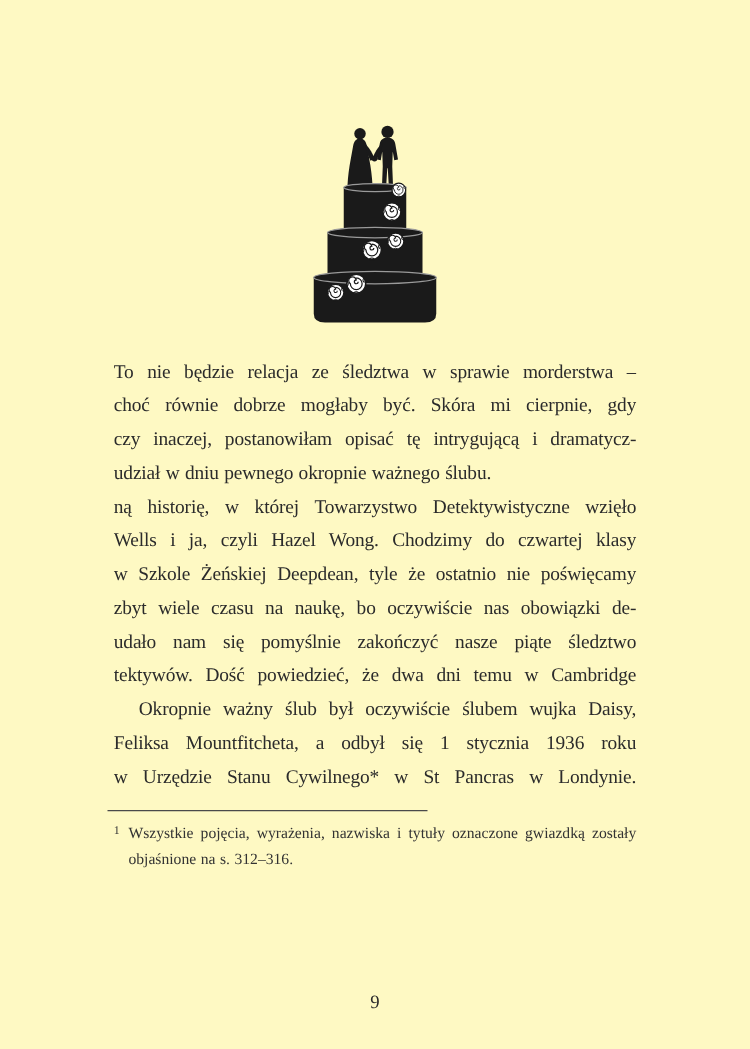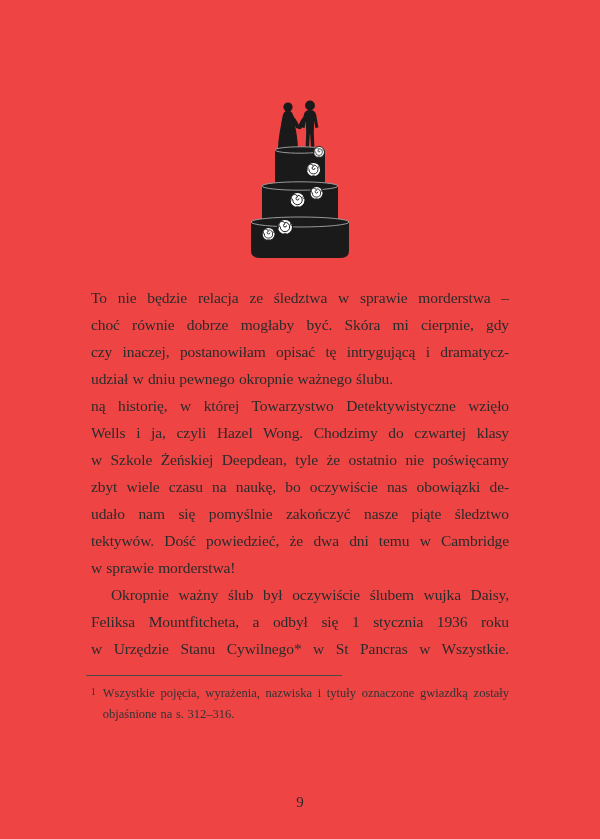--- a/index.html
+++ b/index.html
@@ -1,21 +1,21 @@
 <!DOCTYPE html>
 <html><head>
 <meta charset="utf-8">
 <style>
   html, body { margin: 0; padding: 0; background: #ffffff; }
   .page {
     position: relative;
     width: 600px;
     height: 839px;
     margin: 0 auto;
-    background: #ef4444;
+    background: #fef9c3;
     font-family: "Liberation Serif", serif;
     color: #2b2b2b;
     overflow: hidden;
   }
   .cake {
     display: block;
     margin: 98px auto 0 auto;
   }
   .text-block {
     width: 418px;
@@ -127,27 +127,26 @@
       <div class="line short">udział w dniu pewnego okropnie ważnego ślubu.</div>
       <div class="line">ną historię, w której Towarzystwo Detektywistyczne wzięło</div>
     </div>
 
     <div class="para">
       <div class="line">Wells i ja, czyli Hazel Wong. Chodzimy do czwartej klasy</div>
       <div class="line">w Szkole Żeńskiej Deepdean, tyle że ostatnio nie poświęcamy</div>
       <div class="line">zbyt wiele czasu na naukę, bo oczywiście nas obowiązki de-</div>
       <div class="line">udało nam się pomyślnie zakończyć nasze piąte śledztwo</div>
       <div class="line">tektywów. Dość powiedzieć, że dwa dni temu w Cambridge</div>
-      <div class="line short">w sprawie morderstwa!</div>
     </div>
 
     <div class="para">
       <div class="line indent">Okropnie ważny ślub był oczywiście ślubem wujka Daisy,</div>
       <div class="line">Feliksa Mountfitcheta, a odbył się 1 stycznia 1936 roku</div>
-      <div class="line">w Urzędzie Stanu Cywilnego* w St Pancras w Wszystkie.</div>
+      <div class="line">w Urzędzie Stanu Cywilnego* w St Pancras w Londynie.</div>
     </div>
 
     <hr class="fn-rule">
     <div class="footnote">
       <span class="fn-marker">1</span>
       <span class="fn-text">Wszystkie pojęcia, wyrażenia, nazwiska i tytuły oznaczone gwiazdką zostały objaśnione na s. 312–316.</span>
     </div>
   </div>
 
   <div class="page-number">9</div>

